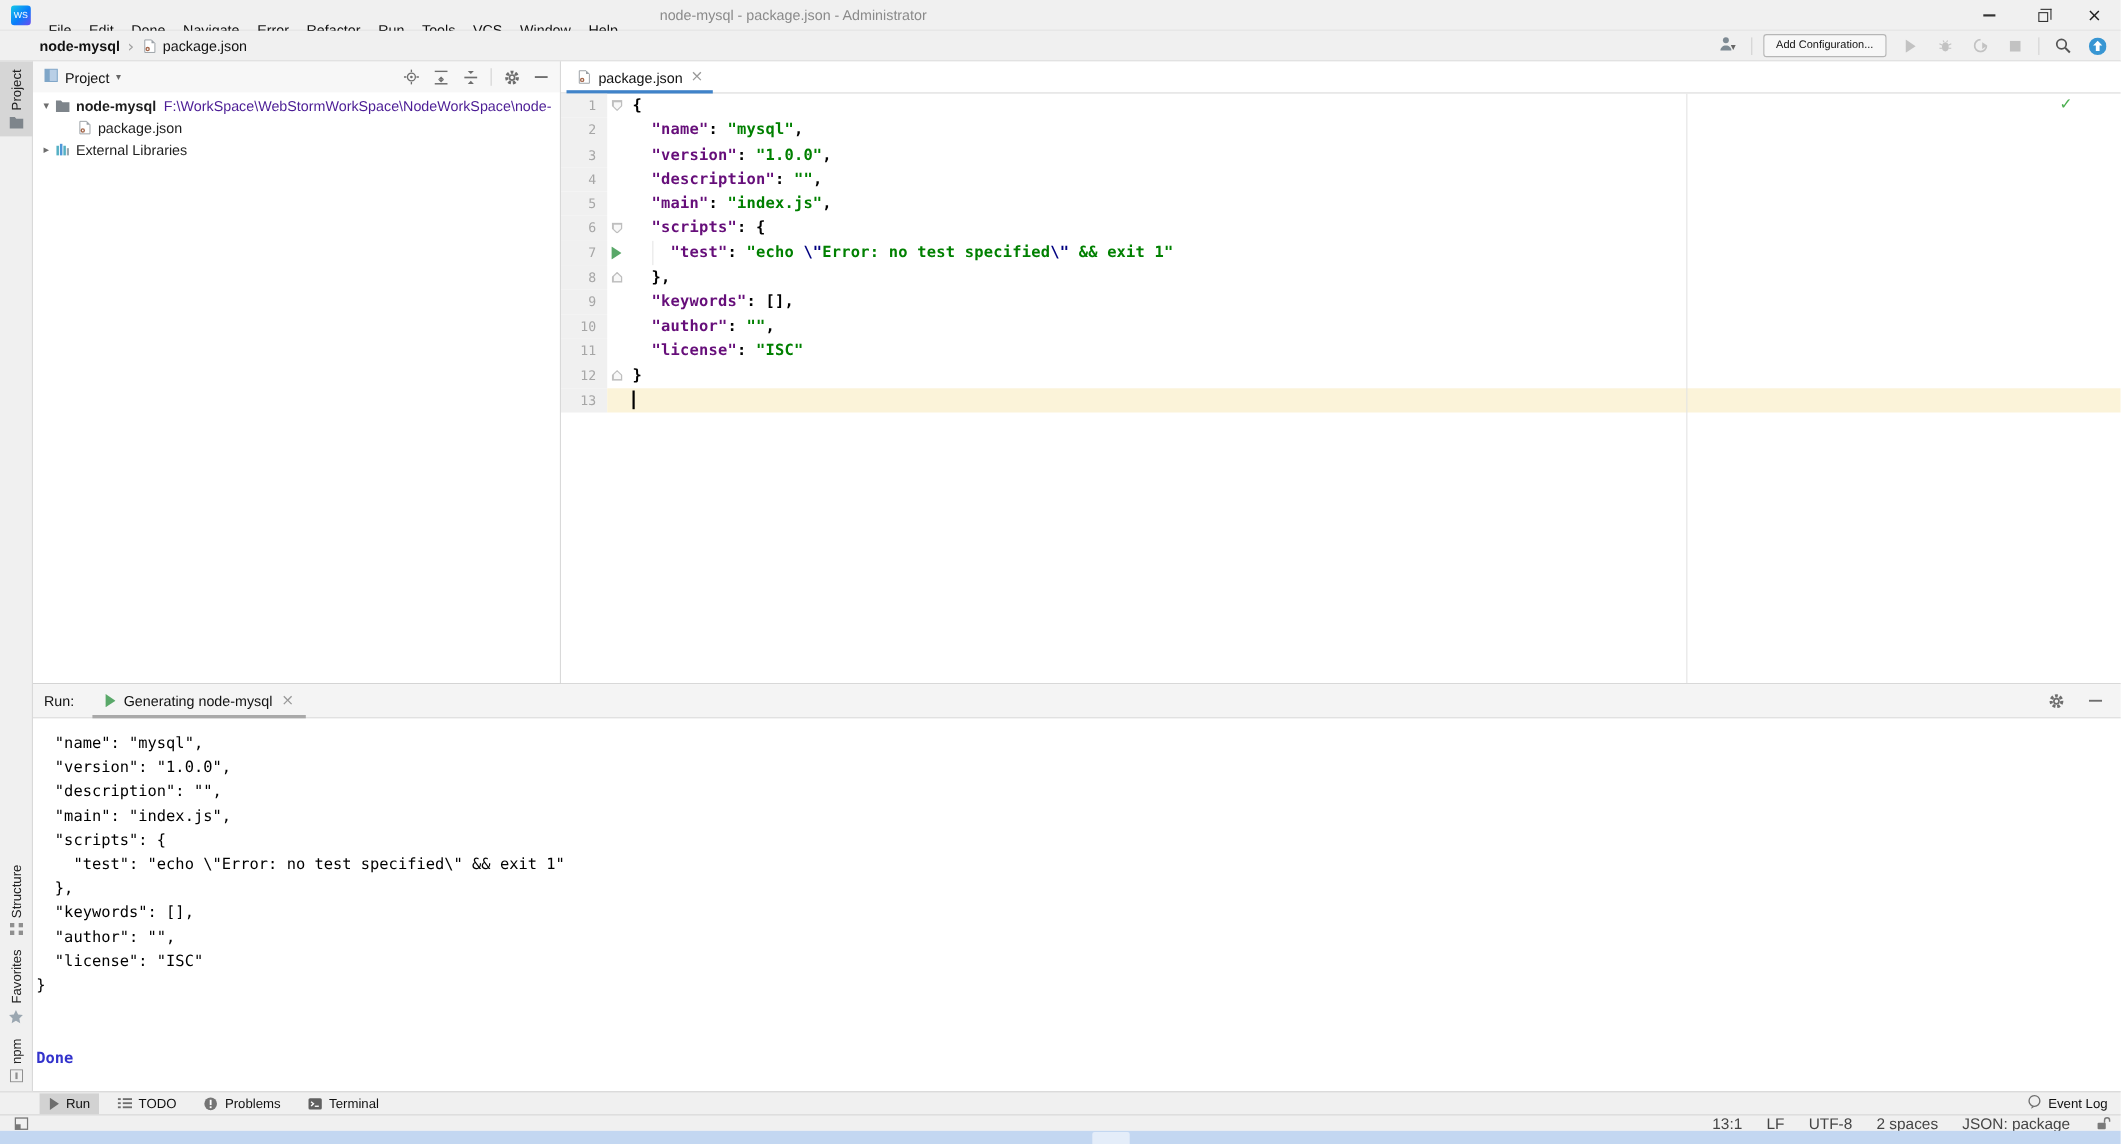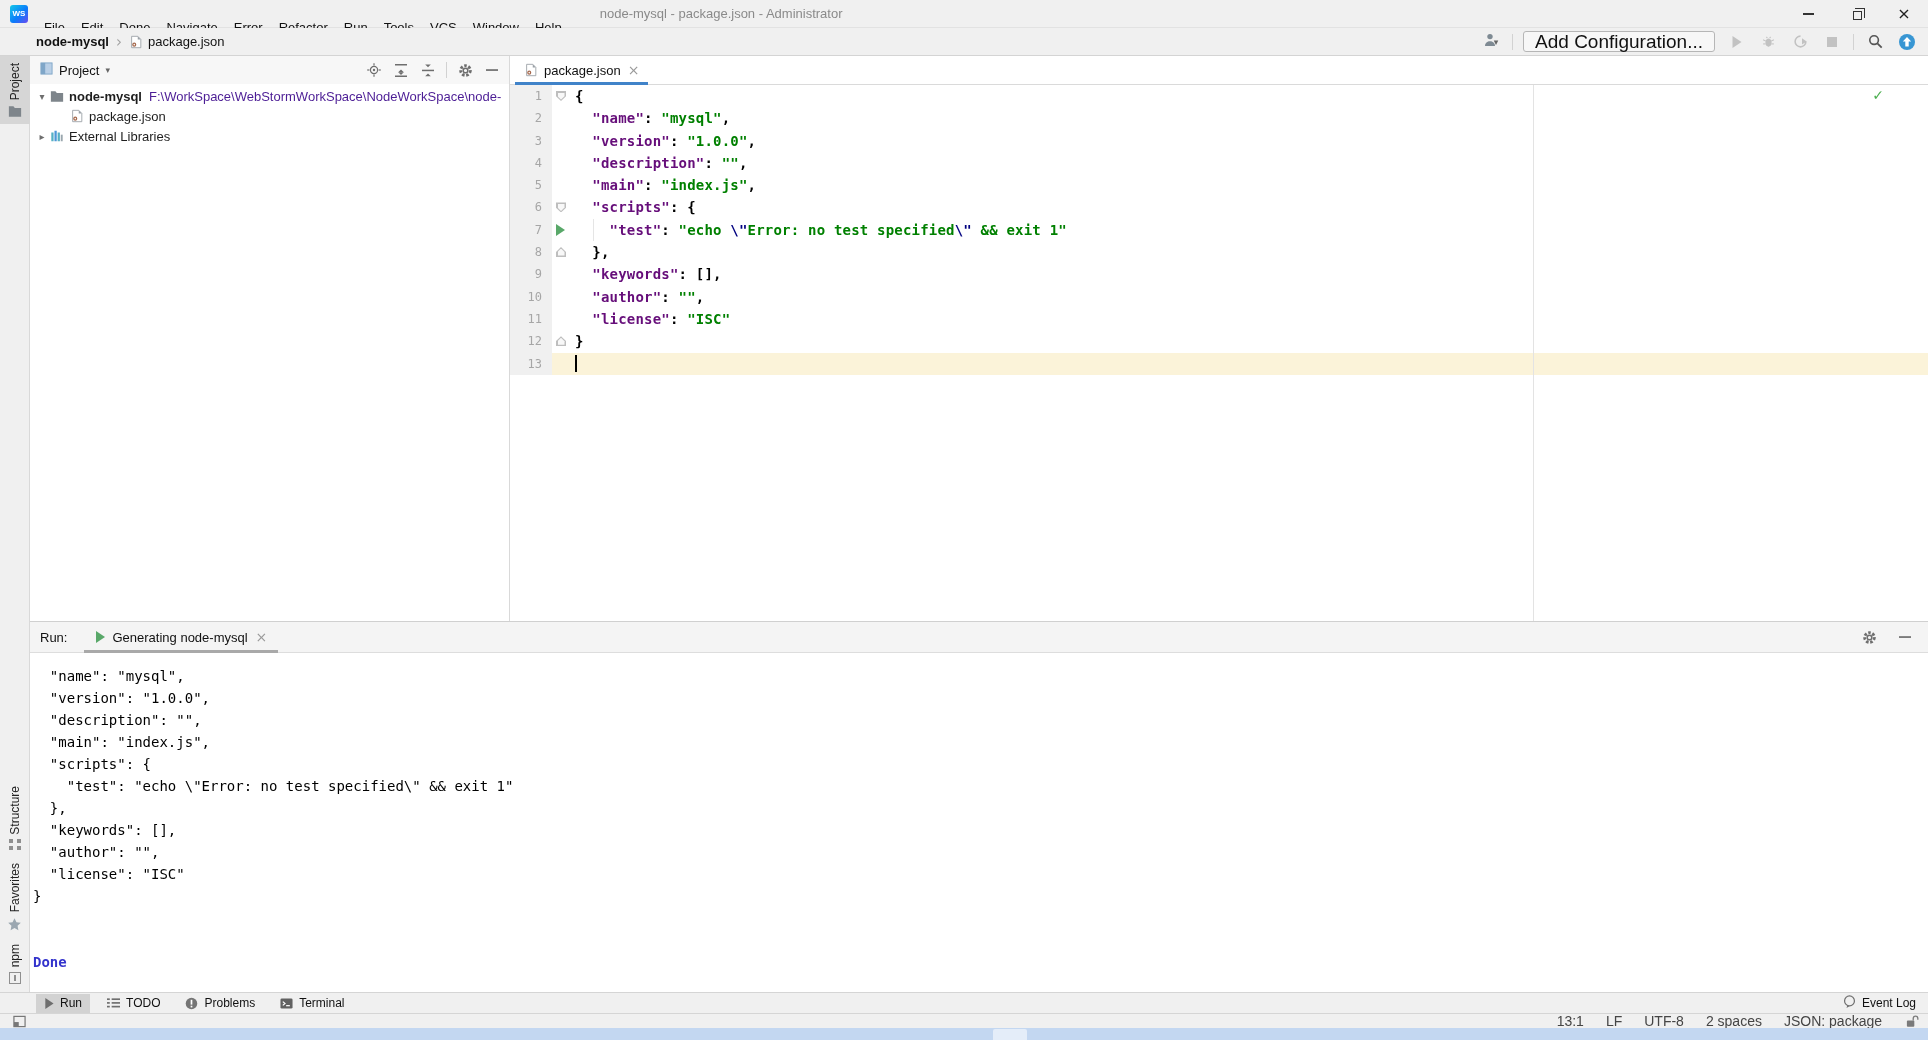--- a/index.html
+++ b/index.html
@@ -4,38 +4,38 @@
 <style>
 *{margin:0;padding:0;box-sizing:border-box}
 html,body{width:1928px;height:1040px;overflow:hidden;background:#fff}
 body{font-family:"Liberation Sans",sans-serif;font-size:13px;color:#1e1e1e}
 .app{width:1928px;height:1040px;display:flex;flex-direction:column;position:relative}
 svg{display:block}
 .ic{display:inline-flex;align-items:center;justify-content:center;flex:0 0 auto}
 
 
 .titlebar{height:28px;background:#F0F0F0;display:flex;align-items:center;padding-left:10px;flex:0 0 auto;border-bottom:1px solid #E2E2E2}
-.ws-logo{width:18px;height:18px;border-radius:3px;background:linear-gradient(135deg,#14c8e8,#0a7cfa 55%,#6b4bf0);color:#fff;font-size:8px;font-weight:bold;display:flex;align-items:center;justify-content:center;margin-right:8px}
+.ws-logo{width:18px;height:18px;border-radius:3px;background:linear-gradient(135deg,#14c8e8,#0a7cfa 55%,#6b4bf0);color:#fff;font-size:8px;font-weight:normal;display:flex;align-items:center;justify-content:center;margin-right:8px}
 .menu-item{padding:16px 8px;height:28px;line-height:27px;color:#111}
 .win-title{color:#8a8a8a;margin-left:30px;white-space:nowrap}
 .win-controls{margin-left:auto;display:flex;height:100%}
 .win-btn{width:48px;height:28px;display:flex;align-items:center;justify-content:center;color:#333}
 .min-glyph{width:11px;height:1.6px;background:#333}
 .max-glyph{width:9px;height:9px;border:1.3px solid #333;position:relative;margin-left:2px;margin-top:2px}
 .max-glyph::before{content:"";position:absolute;left:1px;top:-4px;width:9px;height:9px;border:1.3px solid #333;border-bottom:none;border-left:none}
 .close-glyph{font-size:16px;line-height:14px;color:#222;font-family:"DejaVu Sans",sans-serif}
 
 
 .toolbar{height:28px;background:#F0F0F0;border-bottom:1px solid #D4D4D4;display:flex;align-items:center;padding:0 10px 0 36px;flex:0 0 auto}
 .crumb-project{font-weight:bold;color:#111}
 .crumb-sep{color:#A0A0A0;font-size:15px;margin:0 7px;font-family:"DejaVu Sans",sans-serif}
 .crumb-file{display:flex;align-items:center;gap:5px;color:#111}
 .tb-right{margin-left:auto;display:flex;align-items:center;gap:10px}
 .tb-sep{width:1px;height:16px;background:#D2D2D2}
-.add-config{height:21px;border:1px solid #B6B6B6;border-radius:3px;background:#F7F7F7;padding:0 11px;font-size:19px;color:#111;display:flex;align-items:center}
+.add-config{height:21px;border:1px solid #B6B6B6;border-radius:3px;background:#F7F7F7;padding:0 11px;font-size:10px;color:#111;display:flex;align-items:center}
 .tb-btn{width:22px;height:22px;display:flex;align-items:center;justify-content:center}
 .dd-arrow{font-size:9px;color:#666;margin-left:-4px}
 
 
 .content{flex:1;display:flex;min-height:0}
 .stripe{width:30px;background:#F0F0F0;border-right:1px solid #D9D9D9;display:flex;flex-direction:column;align-items:center;position:relative;z-index:3;flex:0 0 auto}
 .stripe-btn{display:flex;flex-direction:column;align-items:center;gap:5px;padding:7px 0 6px;width:30px}
 .stripe-btn.active{background:#D6D6D6}
 .vlabel{writing-mode:vertical-rl;transform:rotate(180deg);font-size:12px;color:#222}
 .stripe-bottom{margin-top:auto;display:flex;flex-direction:column;align-items:center;padding-bottom:2px}

